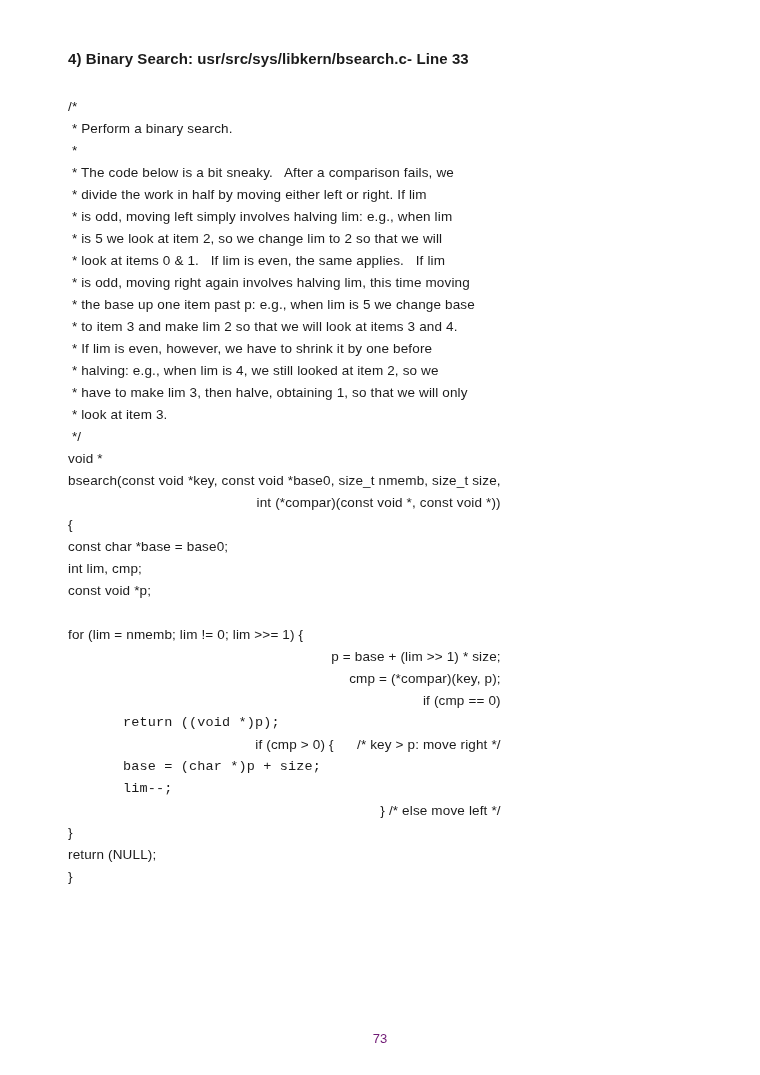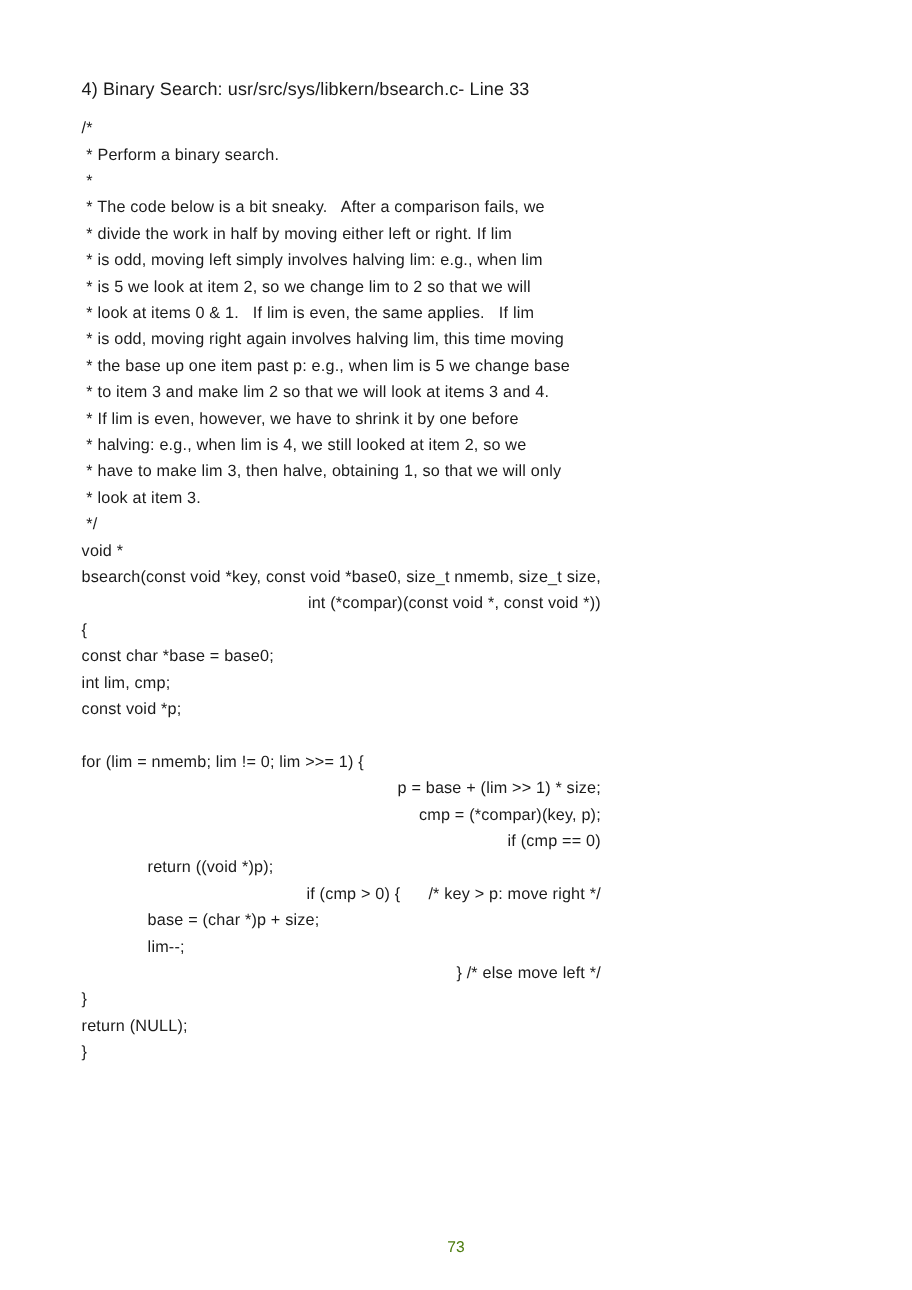--- a/index.html
+++ b/index.html
@@ -14,46 +14,45 @@
     background: #ffffff;
     font-family: "Liberation Sans", "DejaVu Sans", sans-serif;
     color: #1b1b1b;
     overflow: hidden;
   }
   .doc-title {
     position: absolute;
     left: 68px;
     top: 50px;
     font-size: 15px;
-    font-weight: normal;
+    font-weight: bold;
     letter-spacing: 0.1px;
     white-space: pre;
-    margin-top: 16px;
   }
   .code-block {
     position: absolute;
     left: 68px;
     top: 96px;
     font-size: 13.5px;
     line-height: 22px;
     letter-spacing: 0.15px;
     white-space: pre;
   }
   .code-line { min-height: 22px; }
   .indent-0 { padding-left: 0; }
   .indent-1 { padding-left: 28px; text-align: right; }
-  .indent-2 { padding-left: 55px; }
+  .indent-2 { padding-left: 55px; font-family: Liberation Mono, monospace; }
   .page-number {
     position: absolute;
     top: 1031px;
     left: 0;
     width: 760px;
     text-align: center;
     font-size: 13px;
-    color: #4d7c0f;
+    color: #701a75;
   }
 </style>
 </head>
 <body>
 
 <div class="page">
   <div class="doc-title">4) Binary Search: usr/src/sys/libkern/bsearch.c- Line 33</div>
 
   <div class="code-block"><div class="code-line indent-0">/*</div><div class="code-line indent-0"> * Perform a binary search.</div><div class="code-line indent-0"> *</div><div class="code-line indent-0"> * The code below is a bit sneaky.   After a comparison fails, we</div><div class="code-line indent-0"> * divide the work in half by moving either left or right. If lim</div><div class="code-line indent-0"> * is odd, moving left simply involves halving lim: e.g., when lim</div><div class="code-line indent-0"> * is 5 we look at item 2, so we change lim to 2 so that we will</div><div class="code-line indent-0"> * look at items 0 &amp; 1.   If lim is even, the same applies.   If lim</div><div class="code-line indent-0"> * is odd, moving right again involves halving lim, this time moving</div><div class="code-line indent-0"> * the base up one item past p: e.g., when lim is 5 we change base</div><div class="code-line indent-0"> * to item 3 and make lim 2 so that we will look at items 3 and 4.</div><div class="code-line indent-0"> * If lim is even, however, we have to shrink it by one before</div><div class="code-line indent-0"> * halving: e.g., when lim is 4, we still looked at item 2, so we</div><div class="code-line indent-0"> * have to make lim 3, then halve, obtaining 1, so that we will only</div><div class="code-line indent-0"> * look at item 3.</div><div class="code-line indent-0"> */</div><div class="code-line indent-0">void *</div><div class="code-line indent-0">bsearch(const void *key, const void *base0, size_t nmemb, size_t size,</div><div class="code-line indent-1">int (*compar)(const void *, const void *))</div><div class="code-line indent-0">{</div><div class="code-line indent-0">const char *base = base0;</div><div class="code-line indent-0">int lim, cmp;</div><div class="code-line indent-0">const void *p;</div><div class="code-line indent-0">&nbsp;</div><div class="code-line indent-0">for (lim = nmemb; lim != 0; lim &gt;&gt;= 1) {</div><div class="code-line indent-1">p = base + (lim &gt;&gt; 1) * size;</div><div class="code-line indent-1">cmp = (*compar)(key, p);</div><div class="code-line indent-1">if (cmp == 0)</div><div class="code-line indent-2">return ((void *)p);</div><div class="code-line indent-1">if (cmp &gt; 0) {      /* key &gt; p: move right */</div><div class="code-line indent-2">base = (char *)p + size;</div><div class="code-line indent-2">lim--;</div><div class="code-line indent-1">} /* else move left */</div><div class="code-line indent-0">}</div><div class="code-line indent-0">return (NULL);</div><div class="code-line indent-0">}</div></div>
 

